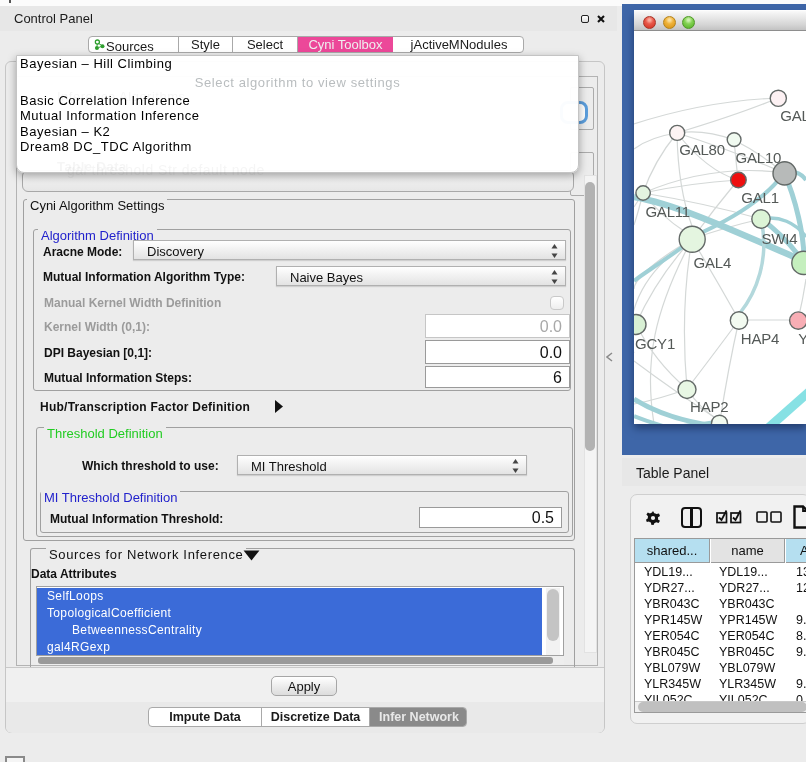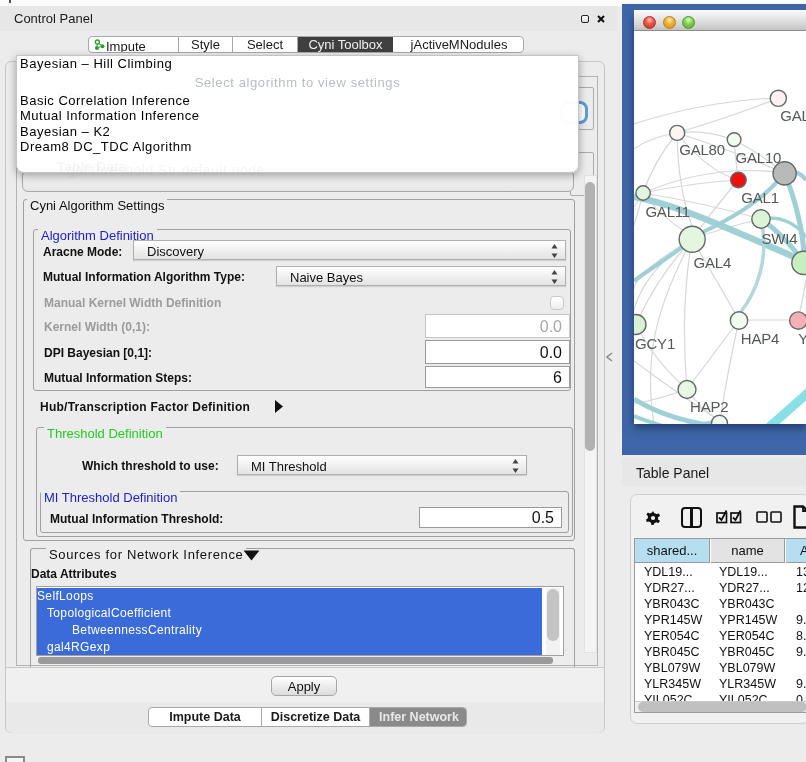--- a/index.html
+++ b/index.html
@@ -27,25 +27,25 @@
 </div>
 
 <div class="abs" style="left:88px;top:36px;width:436px;height:17px;background:#fff;border:1px solid #a9a9a9;border-radius:4px;overflow:hidden;font-size:13px;color:#1a1a1a;">
   <div class="abs" style="left:0;top:0;width:90px;height:17px;border-right:1px solid #a9a9a9;">
     <svg class="abs" style="left:5px;top:2px" width="11" height="12" viewBox="0 0 13 13">
         <circle cx="4" cy="3" r="2.4" fill="#fff" stroke="#2e9e2e" stroke-width="1.5"></circle>
         <circle cx="3.5" cy="10" r="2.4" fill="#2e9e2e"></circle>
         <circle cx="10" cy="8" r="2.4" fill="#2e9e2e"></circle>
         <path d="M4 5 L3.5 8 M5.5 9.5 L8 8.5 M5 4.5 L9 6.8" stroke="#2e9e2e" stroke-width="1.1"></path>
       </svg>
-    <span class="abs" style="left:17px;top:2px;">Impute</span>
+    <span class="abs" style="left:17px;top:2px;">Sources</span>
   </div>
   <div class="abs" style="left:90px;top:0;width:54px;height:17px;border-right:1px solid #a9a9a9;text-align:center;line-height:16px;">Style</div>
   <div class="abs" style="left:144px;top:0;width:65px;height:17px;border-right:1px solid #a9a9a9;text-align:center;line-height:16px;">Select</div>
-  <div class="abs" style="left:209px;top:0;width:95px;height:17px;background:#404040;color:#efefef;text-align:center;line-height:16px;">Cyni Toolbox</div>
+  <div class="abs" style="left:209px;top:0;width:95px;height:17px;background:#ec4899;color:#efefef;text-align:center;line-height:16px;">Cyni Toolbox</div>
   <div class="abs" style="left:304px;top:0;width:132px;height:17px;text-align:center;line-height:16px;">jActiveMNodules</div>
 </div>
 
 <div class="abs" style="left:5px;top:61px;width:600px;height:672px;border:1px solid #c6c6c6;border-radius:6px;background:#ececec;"></div>
 
 <div class="abs" style="left:16px;top:76px;width:582px;height:590px;border:1px solid #b3b3b3;background:#ececec;"></div>
 
 <div class="abs" style="left:570px;top:87px;width:24px;height:43px;border:1px solid #ababab;border-radius:2px;"></div>
 <div class="abs" style="left:560px;top:101px;width:28px;height:23px;border:3px solid #5b9ddb;border-radius:8px;background:#fff;"></div>
 <div class="abs" style="left:570px;top:152px;width:24px;height:44px;border:1px solid #ababab;border-radius:2px;"></div>
@@ -116,21 +116,21 @@
 <div class="grp" style="left:30px;top:548px;width:545px;height:125px;border-bottom:none;border-radius:3px 3px 0 0;"></div>
 <div class="grplab" style="left:46px;top:548px;color:#111;letter-spacing:0.65px;">Sources for Network Inference</div>
 <svg class="abs" style="left:243px;top:550px" width="17" height="11" viewBox="0 0 13 9">
     <path d="M0 0.5 L13 0.5 L6.5 8.5 Z" fill="#111"></path>
   </svg>
 
 <div class="abs lbl" style="left:31px;top:567px;">Data Attributes</div>
 
 <div class="abs" style="left:36px;top:586px;width:528px;height:70px;border:1px solid #a0a0a0;background:#fff;overflow:hidden;">
   <div class="abs" style="left:0;top:1px;width:505px;height:68px;background:#3b6bd8;color:#fff;font-size:12px;letter-spacing:0.35px;">
-    <div style="height:17px;line-height:17.5px;">SelfLoops</div>
+    <div style="padding-left:10px;height:17px;line-height:17.5px;">SelfLoops</div>
     <div style="padding-left:10px;height:17px;line-height:17.5px;">TopologicalCoefficient</div>
     <div style="padding-left:10px;height:17px;line-height:17.5px;margin-left:25px;">BetweennessCentrality</div>
     <div style="padding-left:10px;height:17px;line-height:17.5px;">gal4RGexp</div>
   </div>
   <div class="abs" style="left:509px;top:1px;width:14px;height:68px;background:#f2f2f2;"></div>
   <div class="abs" style="left:510px;top:2px;width:12px;height:52px;background:#c4c4c4;border-radius:6px;"></div>
 </div>
 
 <div class="abs" style="left:36px;top:656px;width:528px;height:9px;background:#eee;"></div>
 <div class="abs" style="left:38px;top:657px;width:515px;height:7px;background:#9a9a9a;border-radius:3px;"></div>

